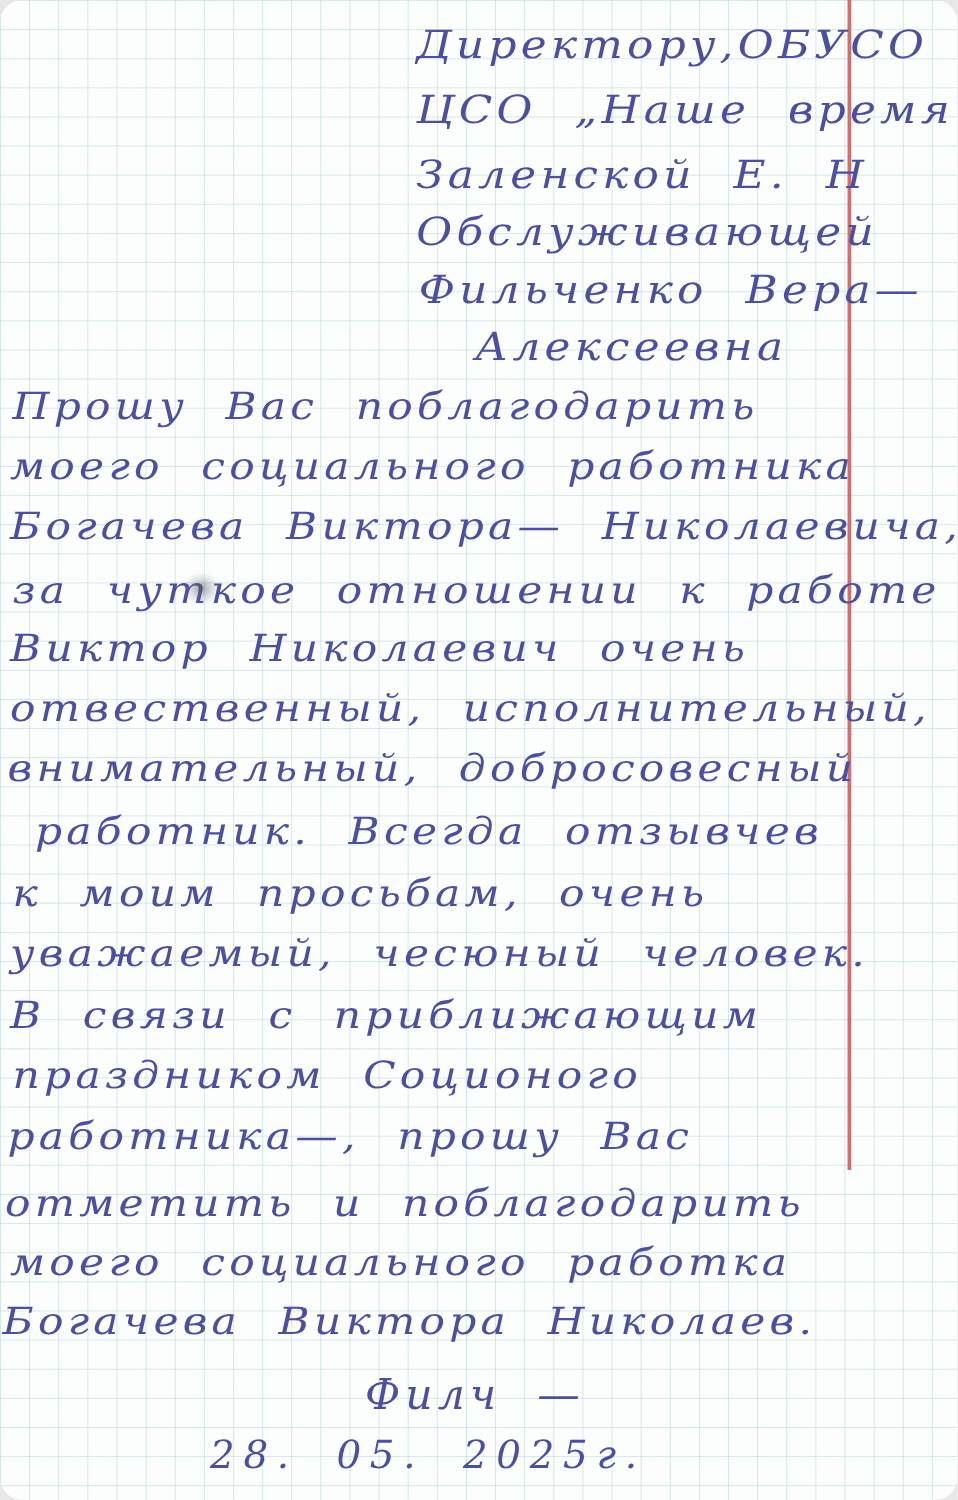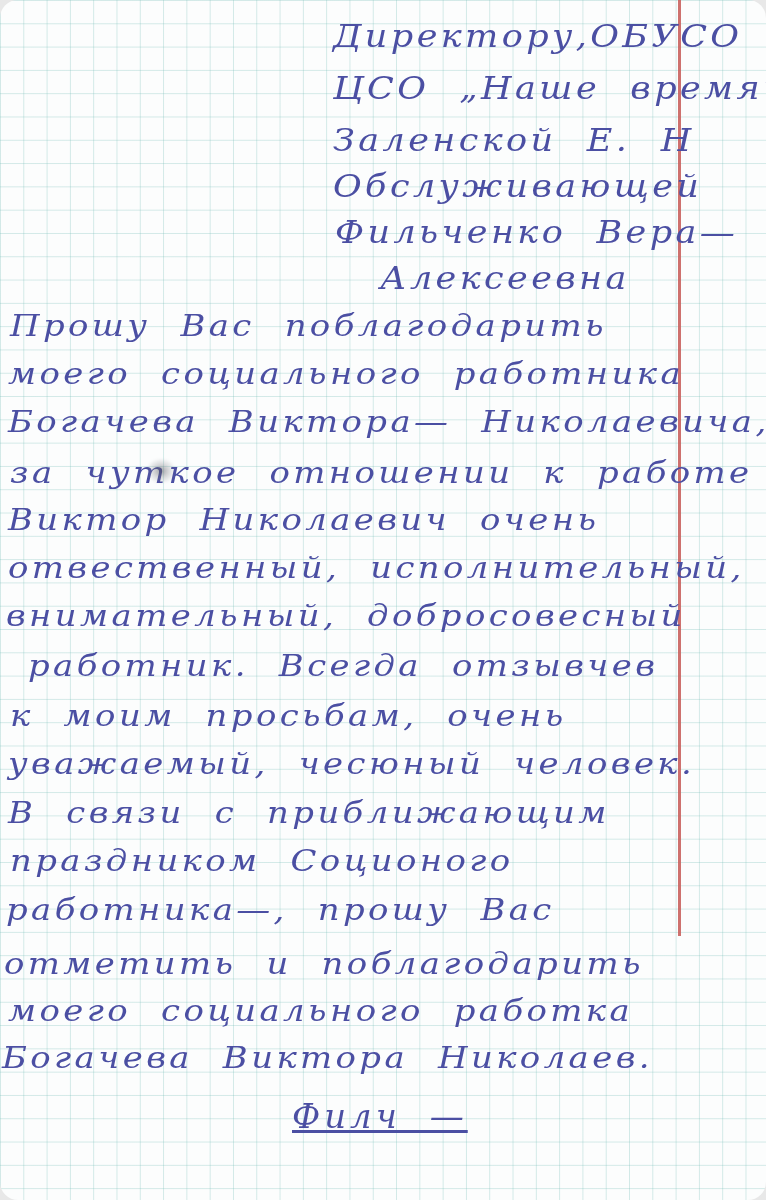--- a/index.html
+++ b/index.html
@@ -70,17 +70,18 @@
   <div class="hw stretch" style="left:28px; top:648px;">работник. Всегда отзывчев</div>
   <div class="hw stretch" style="left:10px; top:698px;">к моим просьбам, очень</div>
   <div class="hw stretch" style="left:8px;  top:746px;">уважаемый, чесюный человек.</div>
   <div class="hw stretch" style="left:8px;  top:795px;">В связи с приближающим</div>
   <div class="hw stretch" style="left:10px; top:843px;">праздником Соционого</div>
   <div class="hw stretch" style="left:6px;  top:892px;">работника—, прошу Вас</div>
   <div class="hw stretch" style="left:4px;  top:946px;">отметить и поблагодарить</div>
   <div class="hw stretch" style="left:8px;  top:993px;">моего социального работка</div>
   <div class="hw stretch" style="left:2px;  top:1040px;">Богачева Виктора Николаев.</div>
 
-  <div class="hw sig" style="left:292px; top:1096px;text-decoration:underline;">Филч —</div>
+  <div class="hw sig" style="left:292px; top:1096px;">Филч —</div>
+  <div class="hw date-line" style="left:168px; top:1146px;">28. 05. 2025г.</div>
 
   <div class="smudge"></div>
 
 </div>
 
 </body></html>

